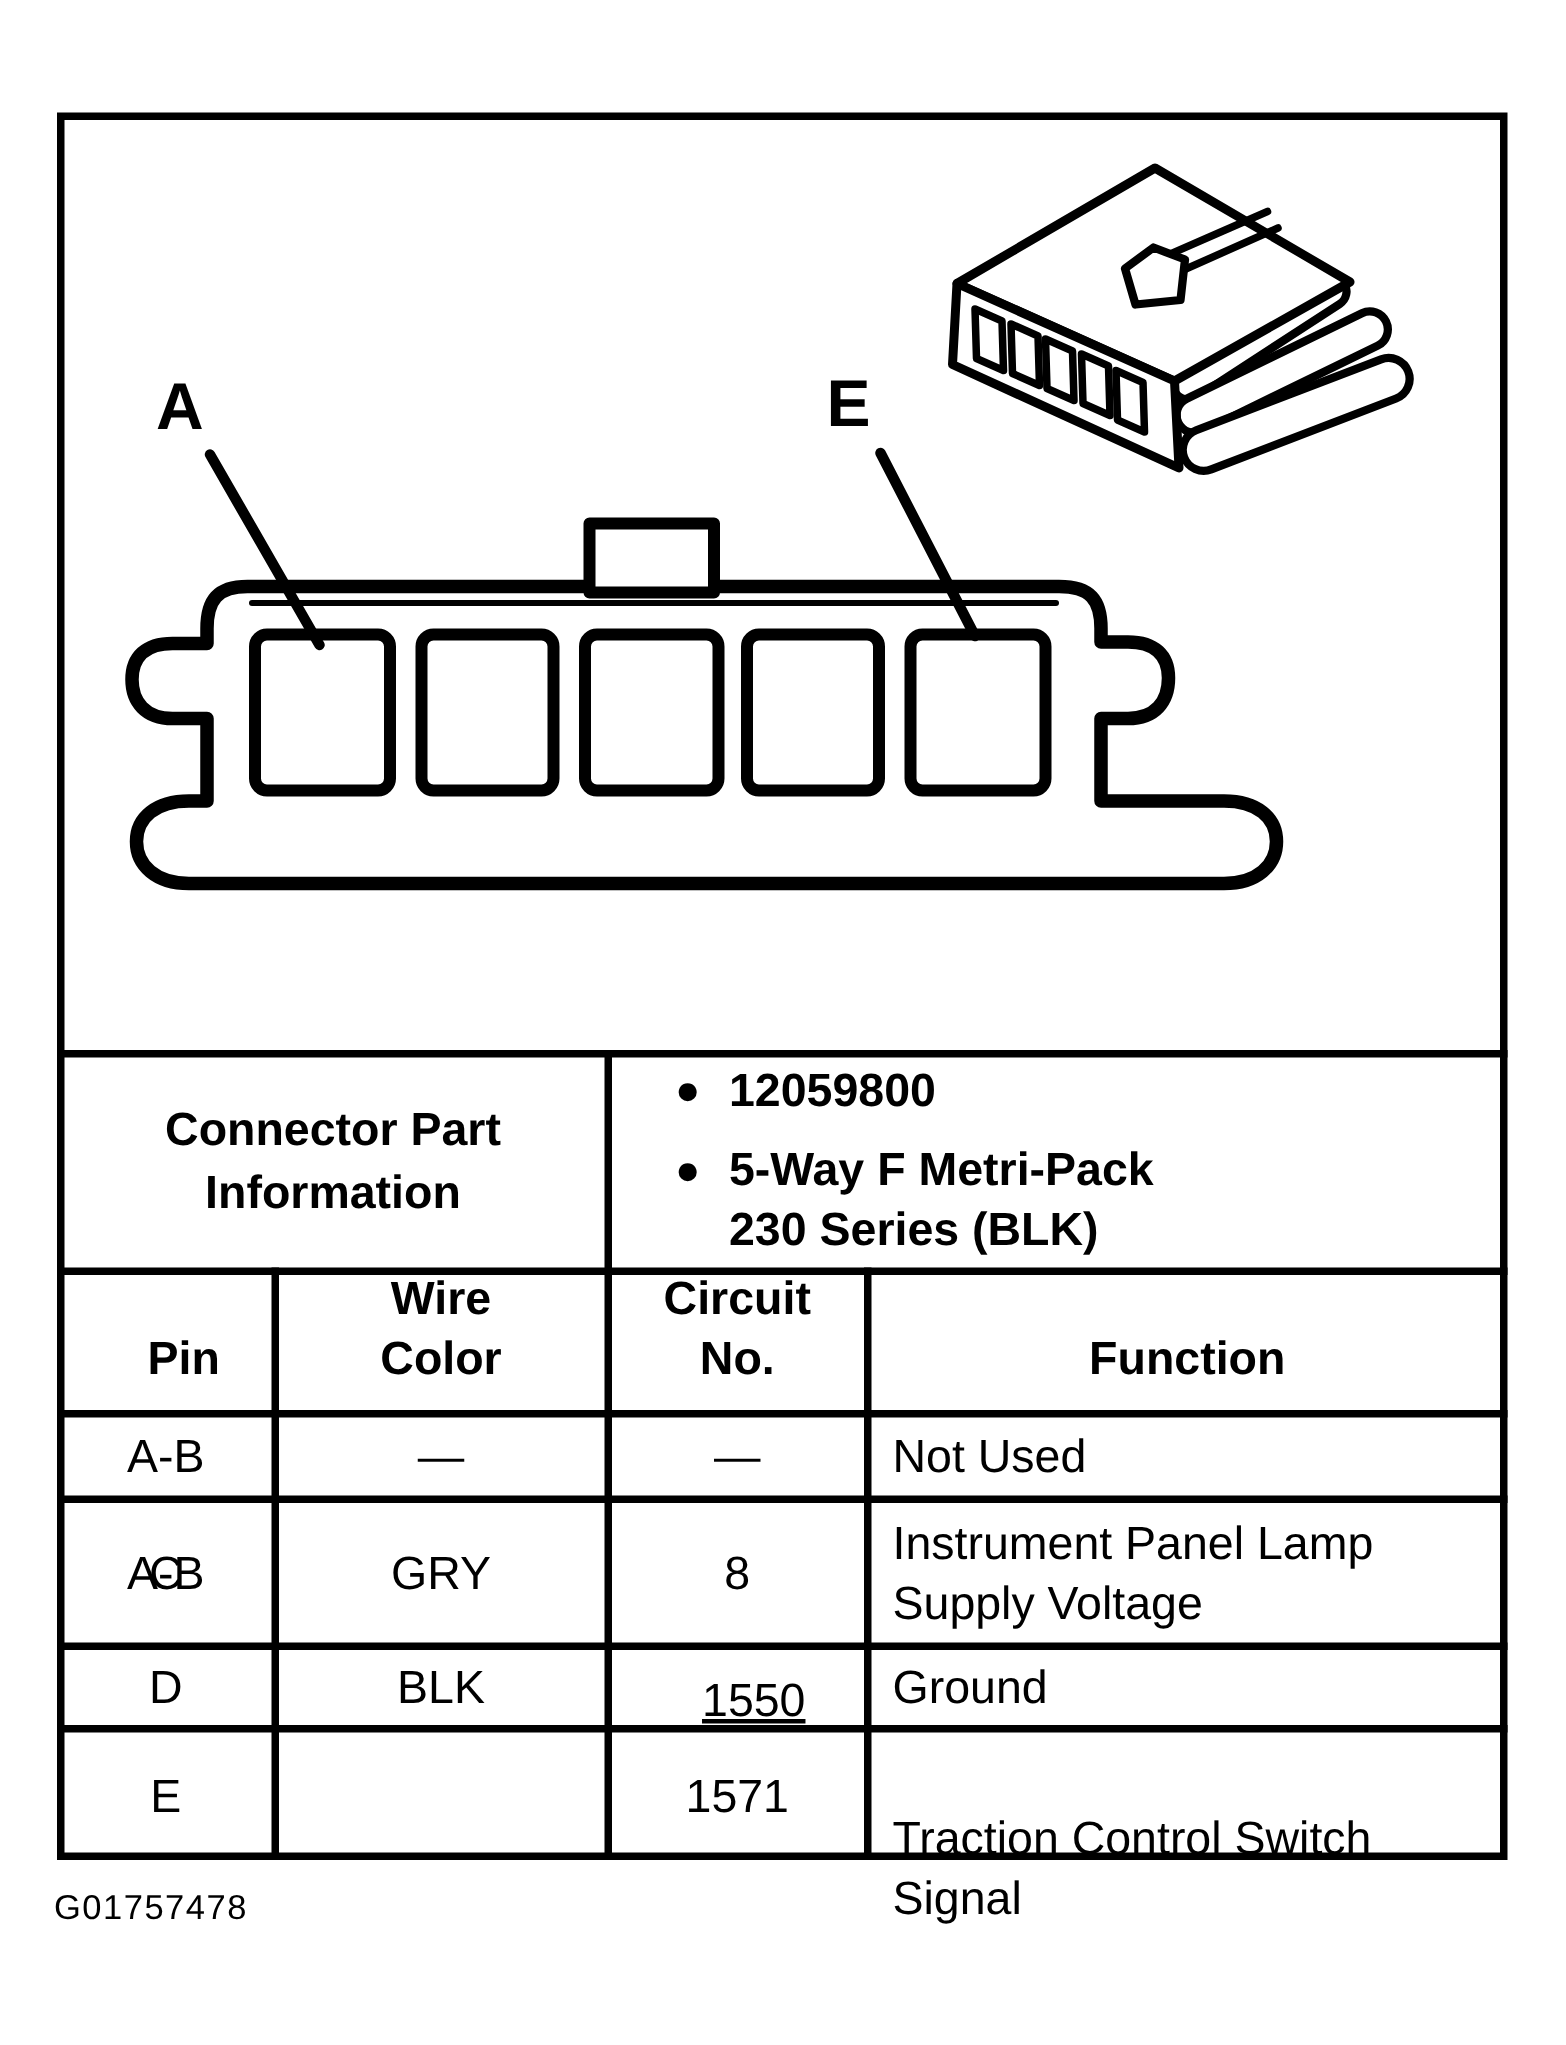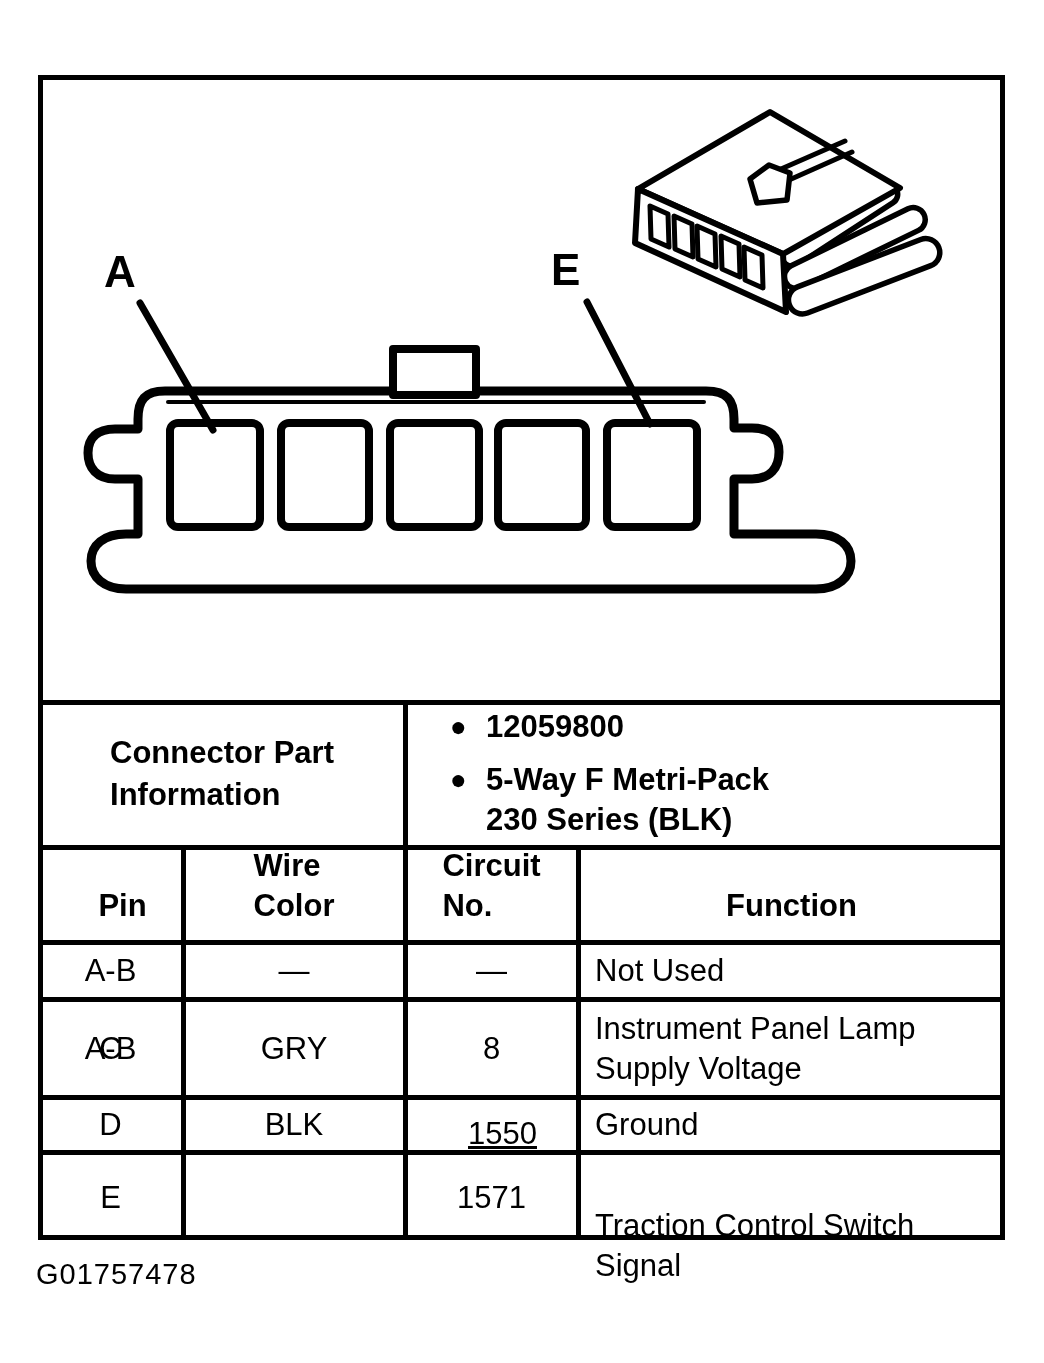--- a/index.html
+++ b/index.html
@@ -14,35 +14,35 @@
     border:5px solid #000; box-sizing:border-box;
   }
   .figure-svg { position:absolute; left:0; top:0; }
   .pin-label {
     position:absolute; font-size:44px; font-weight:700; line-height:1;
   }
   .hline { position:absolute; background:#000; height:5px; width:967px; left:38px; }
   .vline { position:absolute; background:#000; width:5px; }
   .cell {
     position:absolute; display:flex; align-items:center; justify-content:center;
-    white-space:pre-line; box-sizing:border-box;
+    white-space:pre-line; text-align:center; box-sizing:border-box;
     font-size:31px; line-height:40px;
   }
   .cell.bold { font-weight:700; }
   .cell.bottom { align-items:flex-end; padding-bottom:12px; }
   .cell.left { justify-content:flex-start; text-align:left; padding-left:17px; }
   .bullets {
     position:absolute; display:flex; flex-direction:column; justify-content:center;
     gap:13px; box-sizing:border-box; font-weight:700; font-size:31px; line-height:40px;
   }
   .bullet-item { display:flex; align-items:flex-start; }
   .bullet-dot { width:36px; flex:0 0 36px; font-size:28px; }
   .bullet-text { white-space:pre-line; }
   .caption {
-    position:absolute; left:36px; top:1258px; font-size:29px; letter-spacing:1px;
+    position:absolute; left:36px; top:1258px; font-size:23px; letter-spacing:1px;
   }
 </style>
 </head>
 <body>
 
 <div class="page">
 
   <div class="outer-border"></div>
 
   <svg class="figure-svg" width="1044" height="1363" viewBox="0 0 1044 1363">

